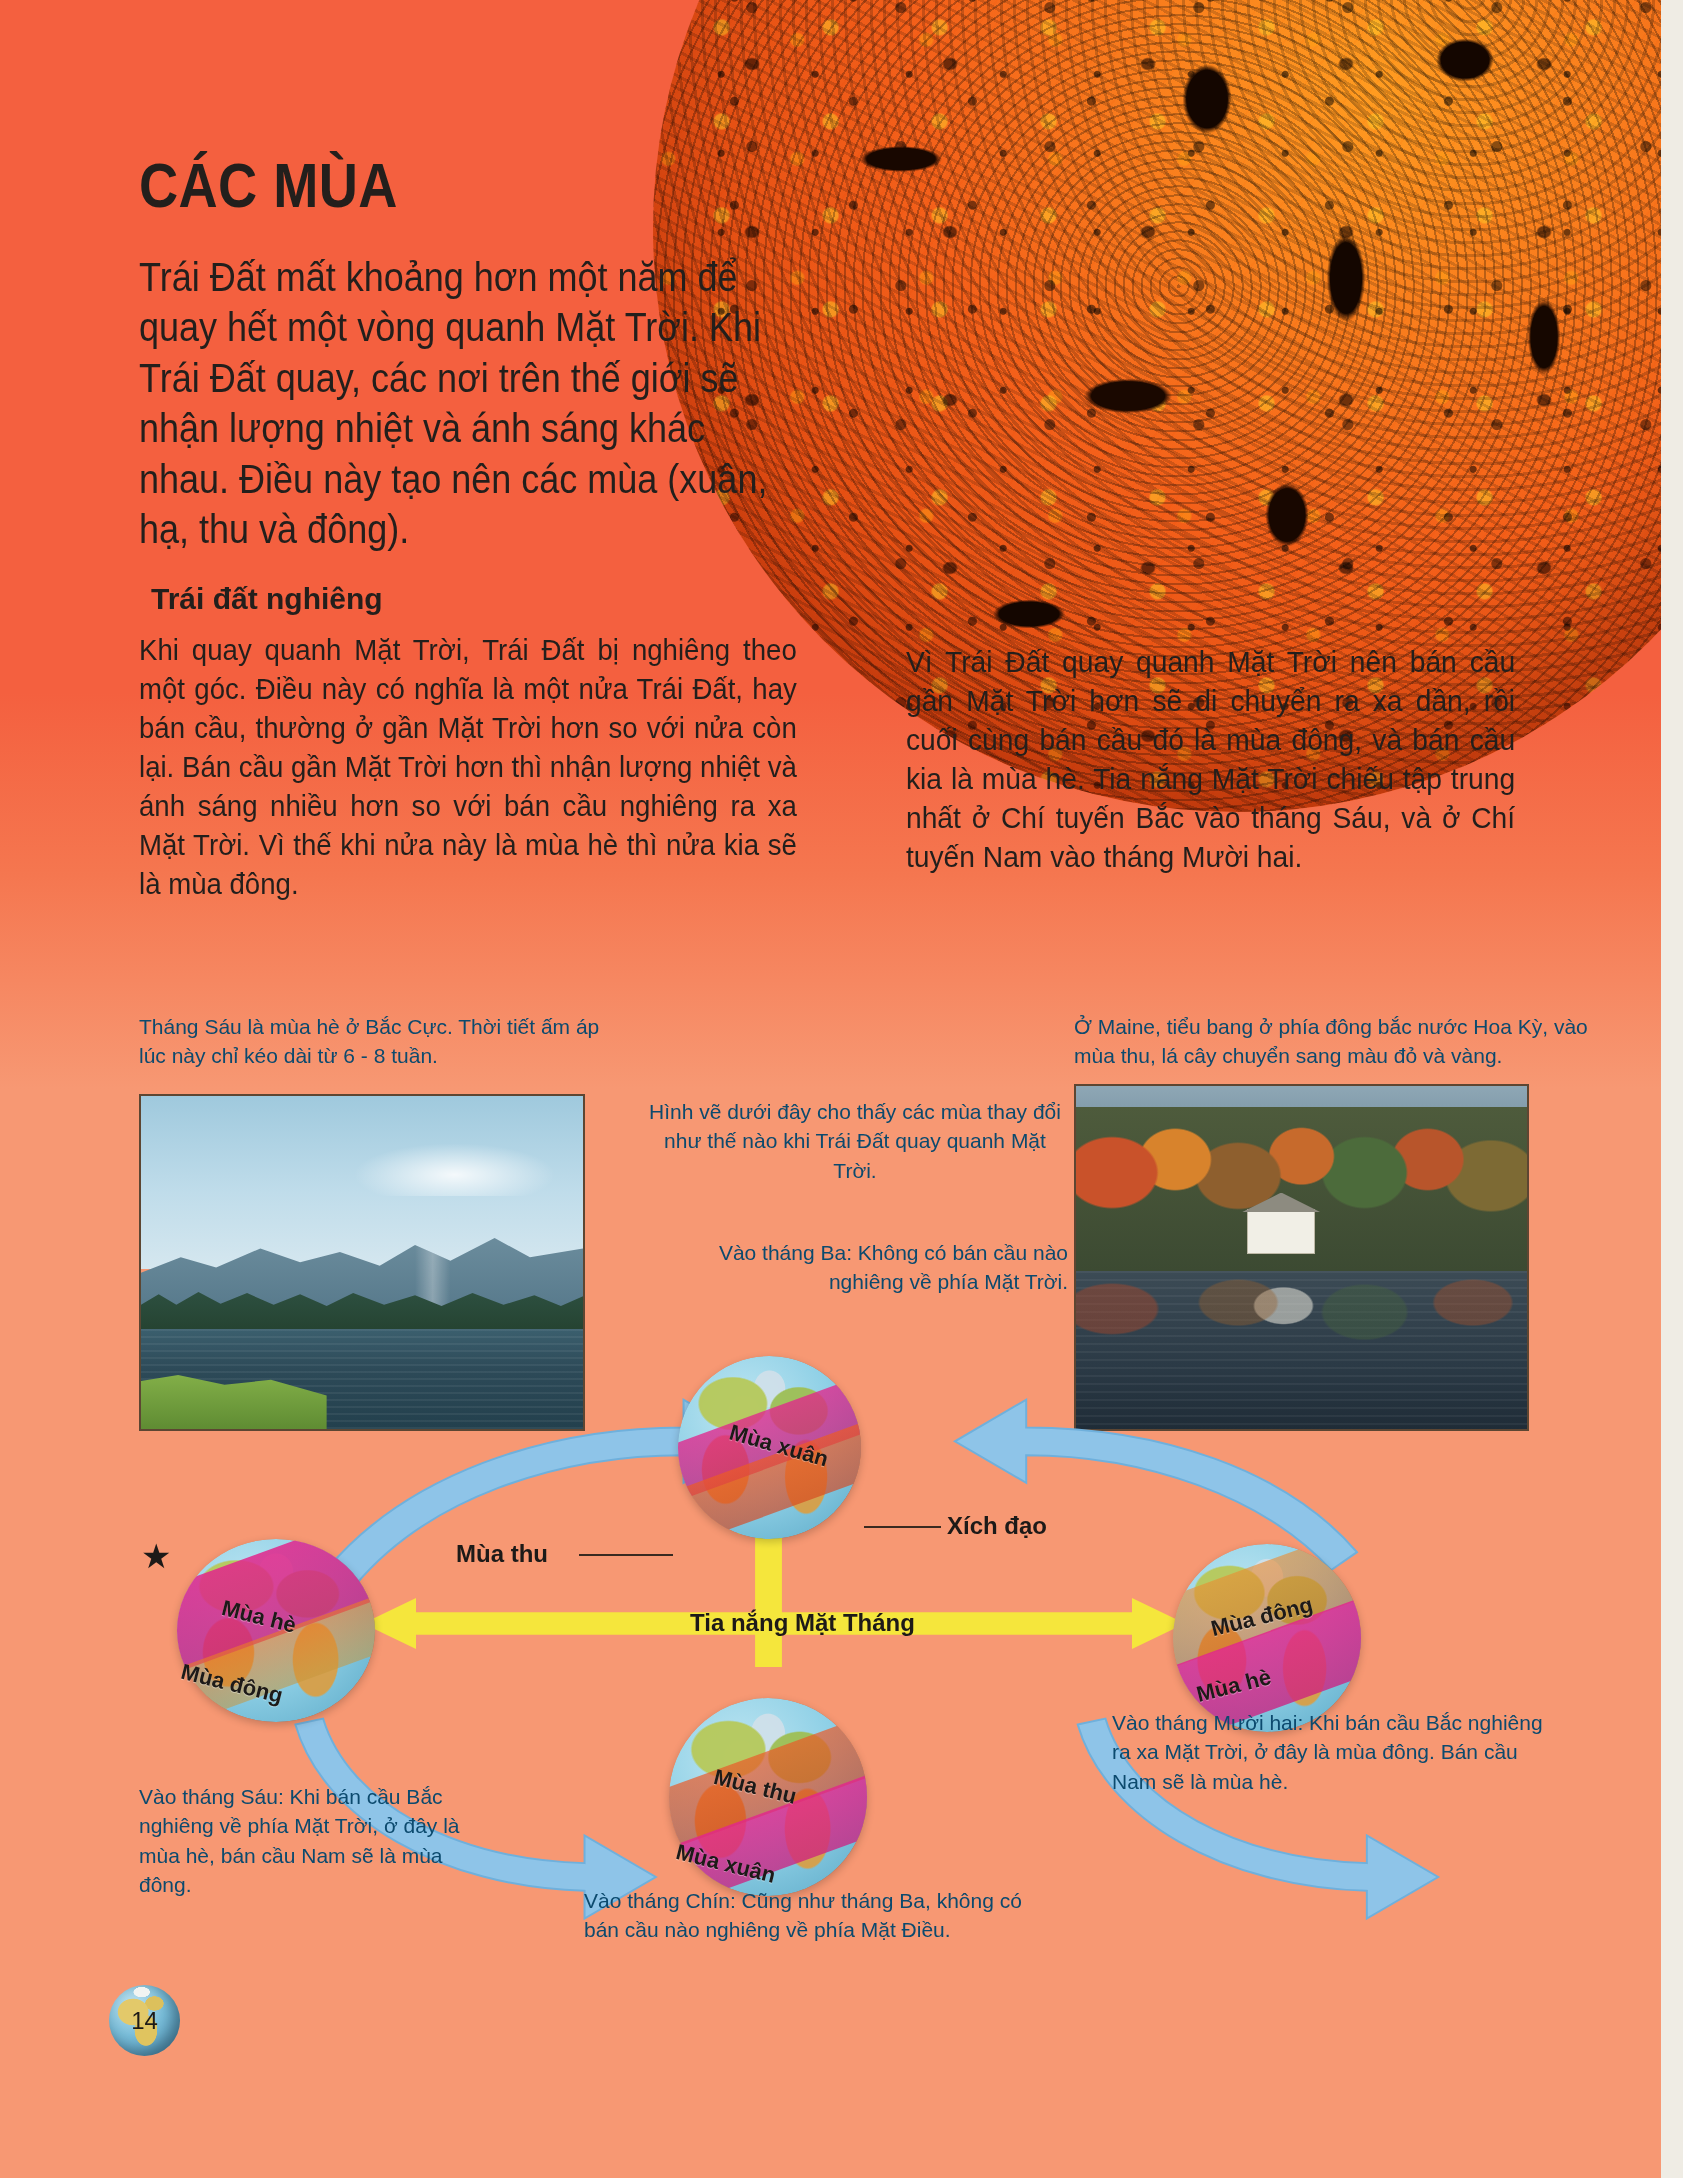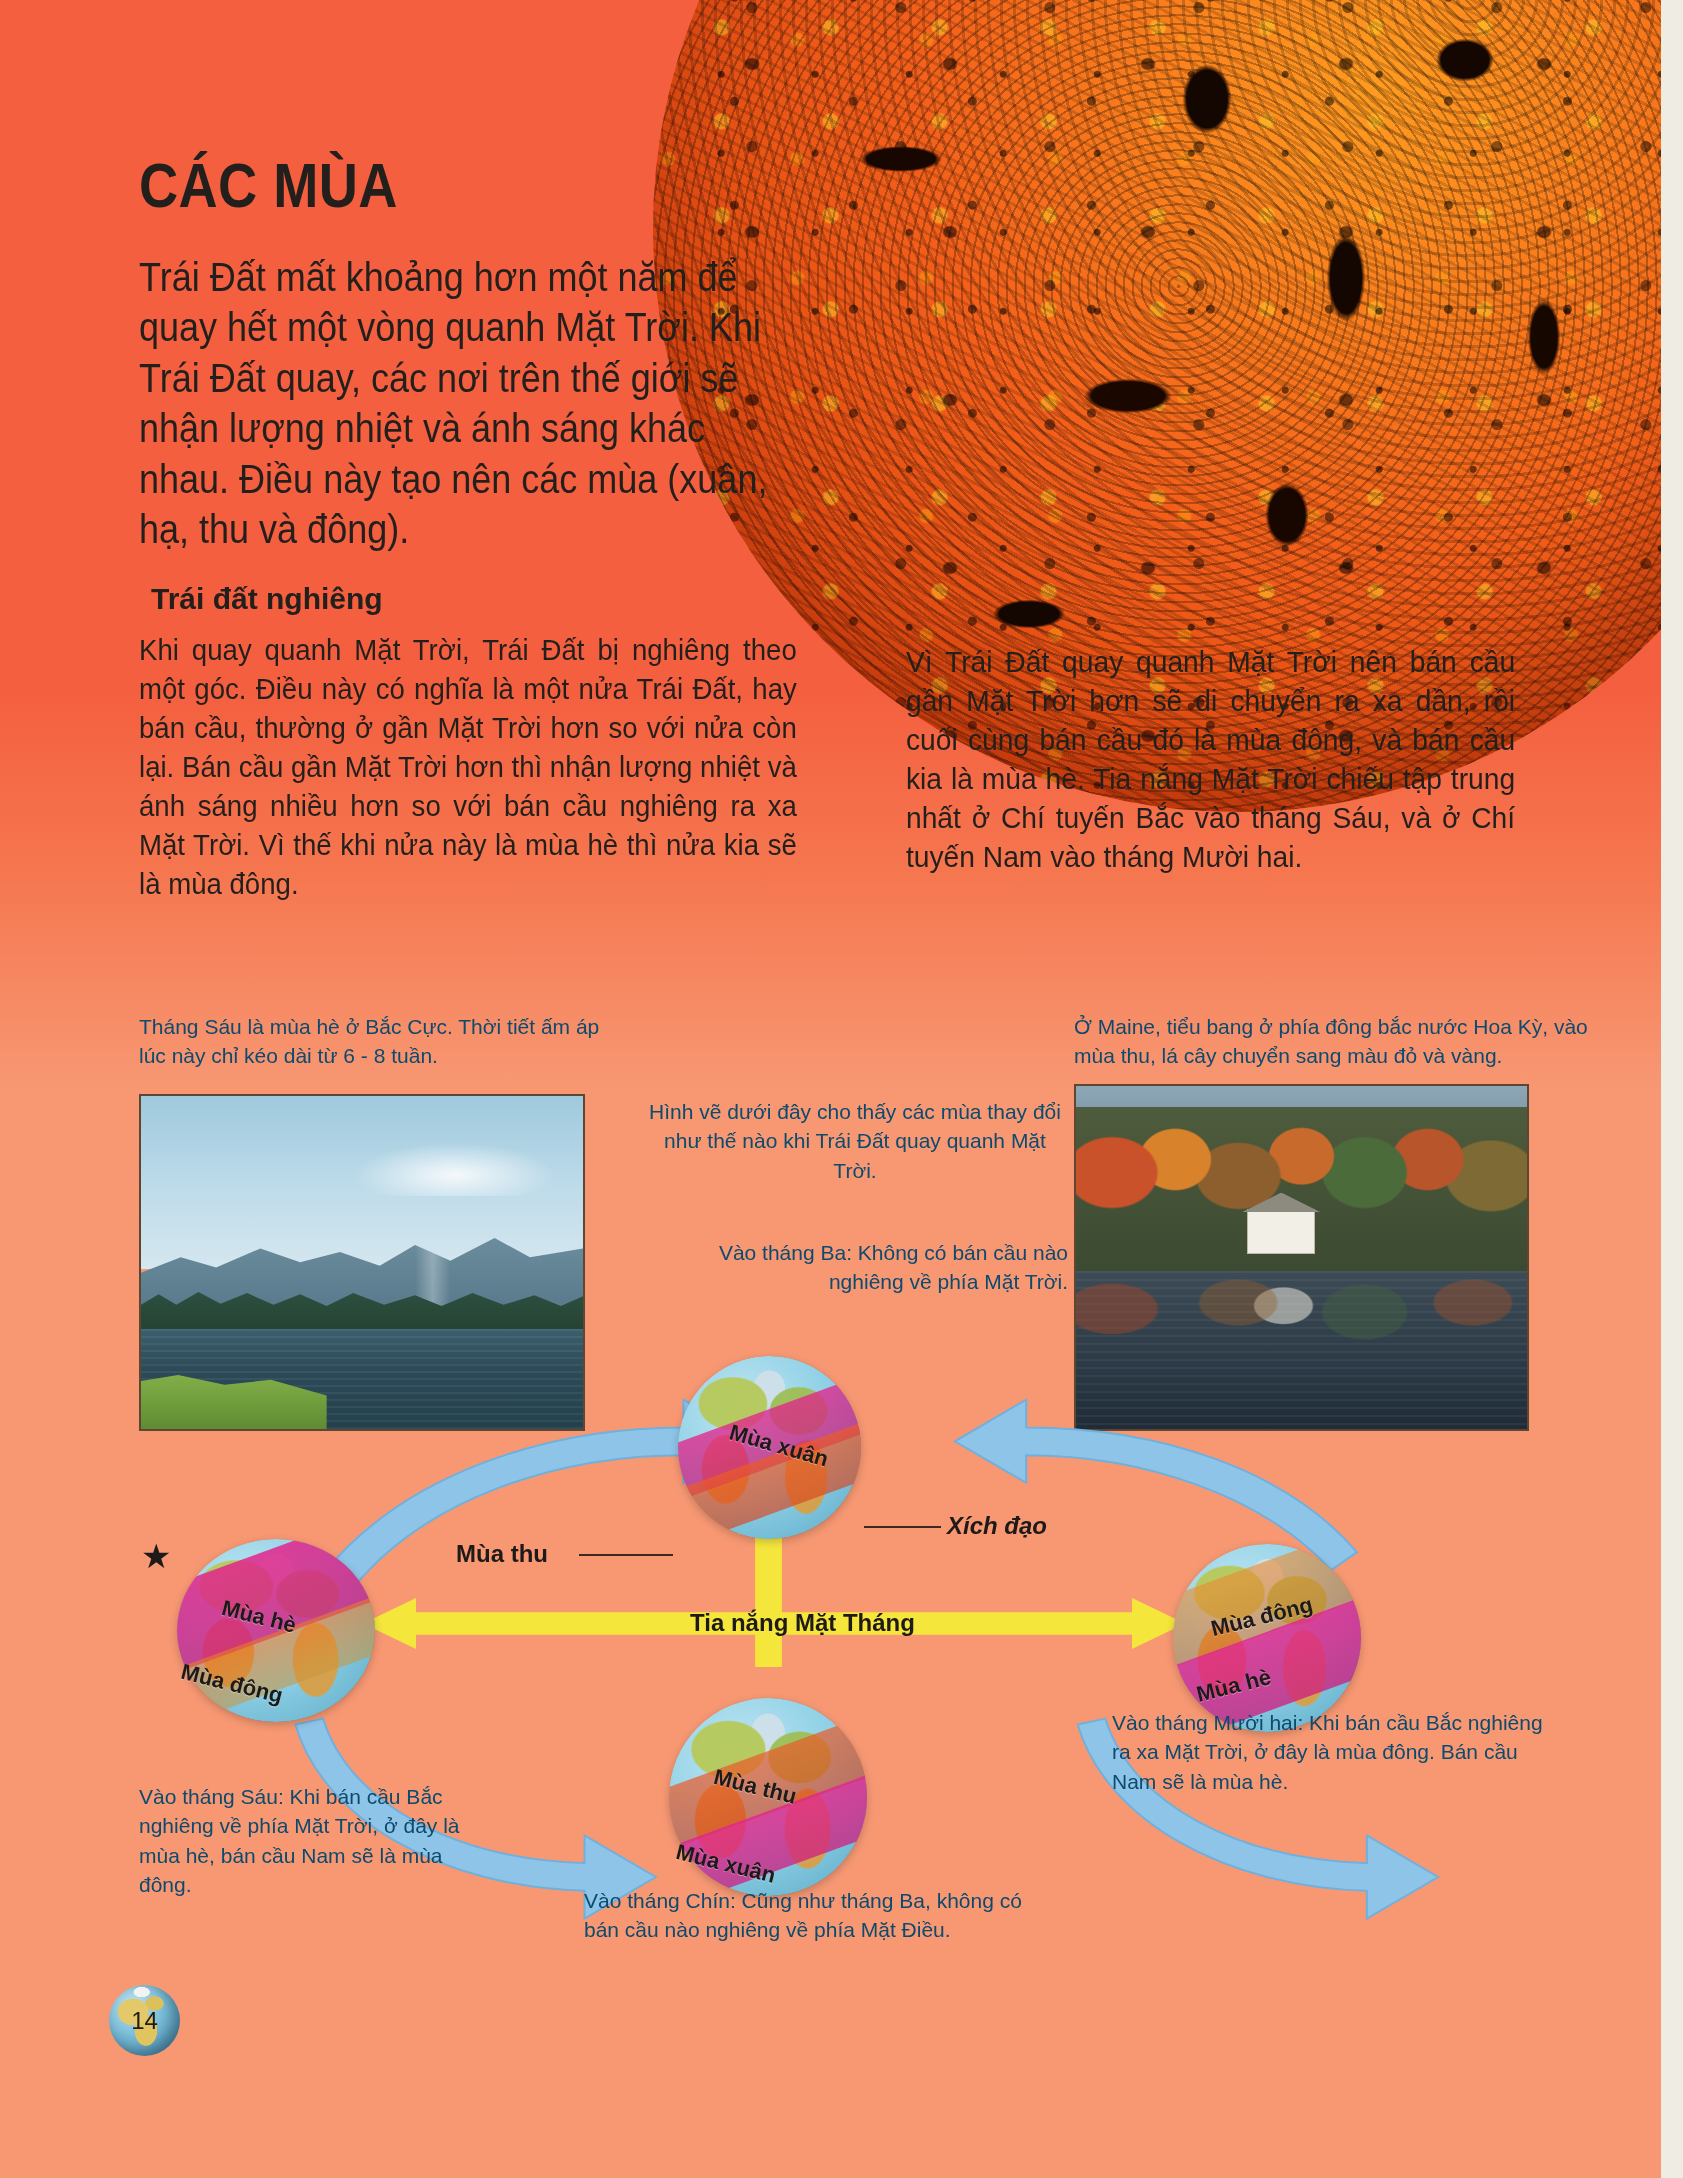--- a/index.html
+++ b/index.html
@@ -347,21 +347,21 @@
 
   <div class="globe globe-top">
     <div class="g-ocean"></div>
     <div class="g-land"></div>
     <div class="band band-magenta"></div>
     <div class="band band-orange"></div>
   </div>
   <div class="g-label" style="left:599px; top:77px; transform:rotate(16deg);">Mùa xuân</div>
 
   <div class="leader" style="left:735px; top:170px; width:77px;"></div>
-  <div class="lbl-ext" style="left:818px; top:156px;font-style:italic;">Xích đạo</div>
+  <div class="lbl-ext" style="left:818px; top:156px;">Xích đạo</div>
 
   <div class="leader" style="left:450px; top:198px; width:94px;"></div>
   <div class="lbl-ext" style="left:327px; top:184px;">Mùa thu</div>
 
   <div class="globe globe-left">
     <div class="g-ocean"></div>
     <div class="g-land"></div>
     <div class="band band-magenta2" style="height:46%; top:6%; background:linear-gradient(to bottom,rgba(226,38,140,.86),rgba(205,32,128,.80));"></div>
     <div class="band band-orange" style="top:52%; background:linear-gradient(to bottom,rgba(235,120,40,.62),rgba(200,150,60,.55));"></div>
   </div>

